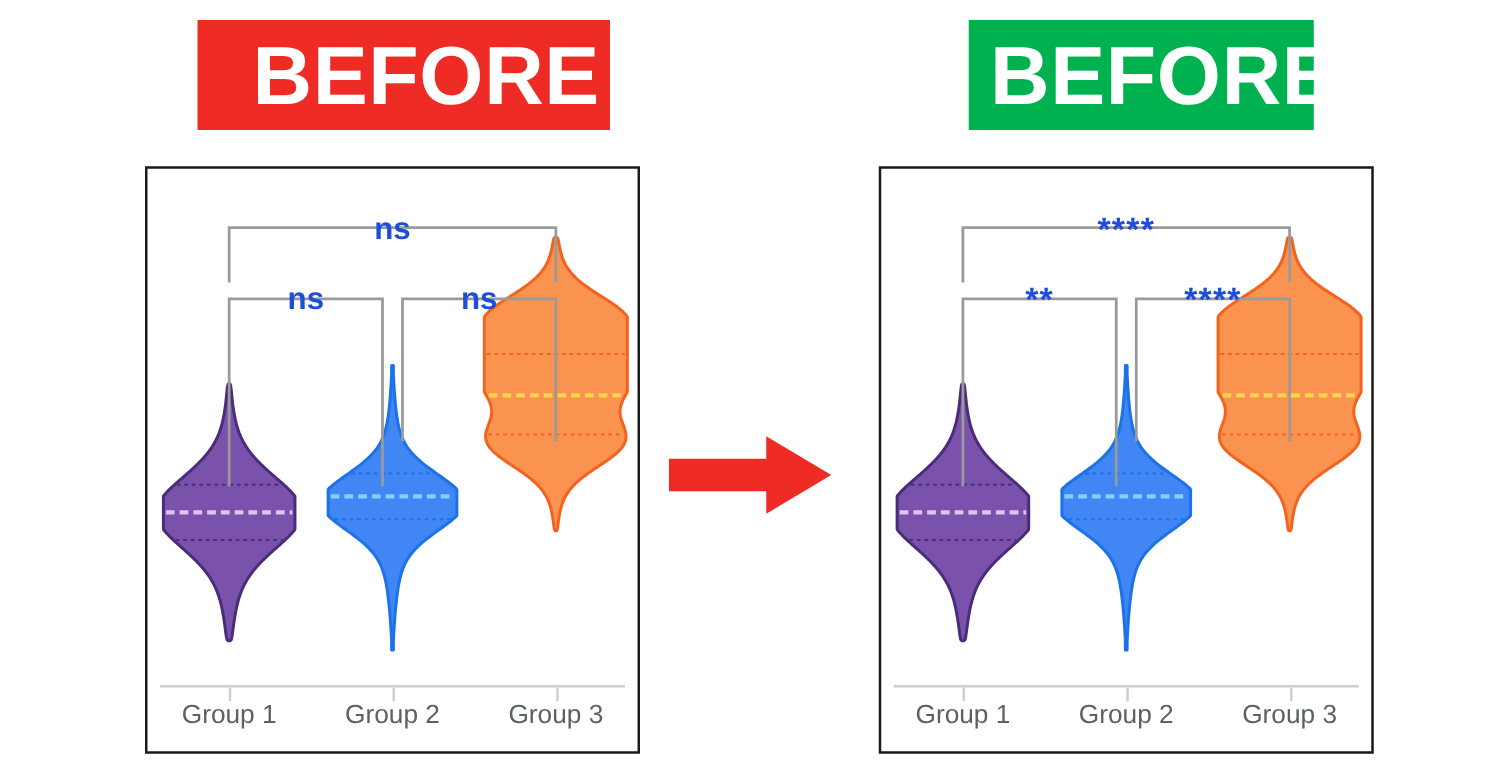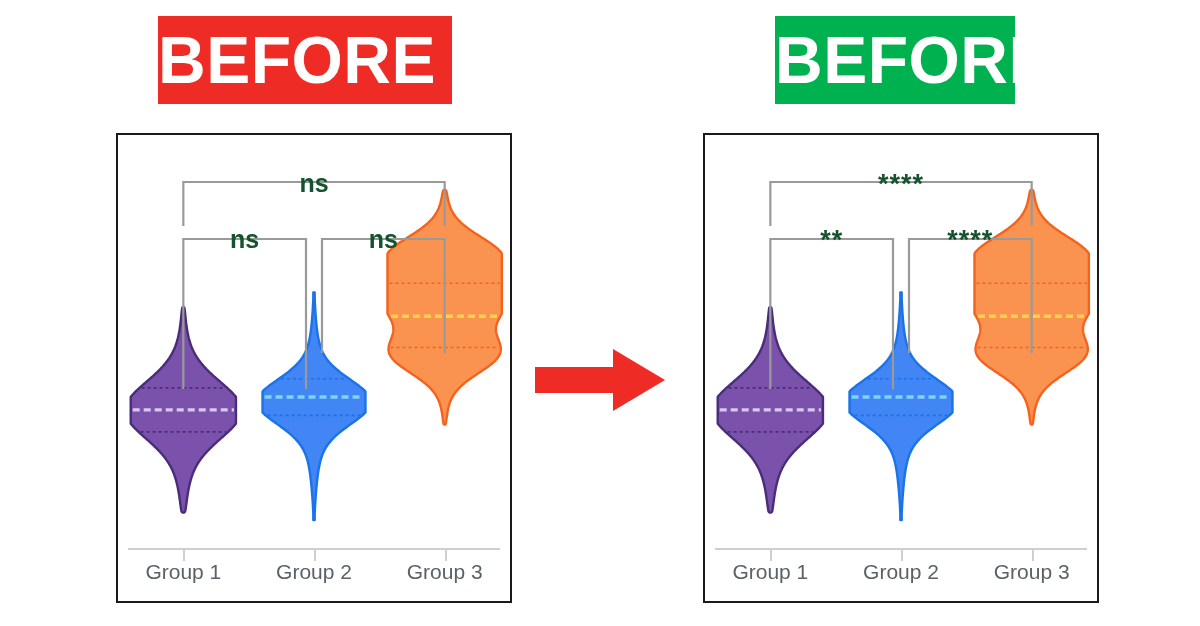--- a/index.html
+++ b/index.html
@@ -7,25 +7,26 @@
     width:1200px;height:626px;
     background:#ffffff;
     font-family:"Liberation Sans", sans-serif;
     overflow:hidden;
     position:relative;
   }
 
   
   .banner{
     position:absolute;
-    display:flex;align-items:center;justify-content:flex-start;
+    display:flex;align-items:center;justify-content:center;
     font-weight:bold;
     color:#ffffff;
     letter-spacing:0.5px;
     line-height:1;
+    padding-left:36px;
     -webkit-font-smoothing:antialiased;
   }
   #banner-before{
     left:158px;top:16px;width:294px;height:88px;
     background:#ee2b24;
     font-size:66px;
   }
   #banner-after{
     left:775px;top:16px;width:240px;height:88px;
     background:#00b14f;
@@ -76,21 +77,21 @@
     position:absolute;
     width:2px;height:11px;
     background:#cfcfcf;
     top:415px;
   }
 
   
   .sig-label{
     position:absolute;
     font-weight:bold;
-    color:#14532d;
+    color:#1d4ed8;
     font-size:25px;
     text-align:center;
     line-height:1;
     white-space:nowrap;
     transform:translateX(-50%);
     font-family:"Liberation Sans", sans-serif;
   }
   .sig-label.stars{
     font-size:27px;
     letter-spacing:1px;

